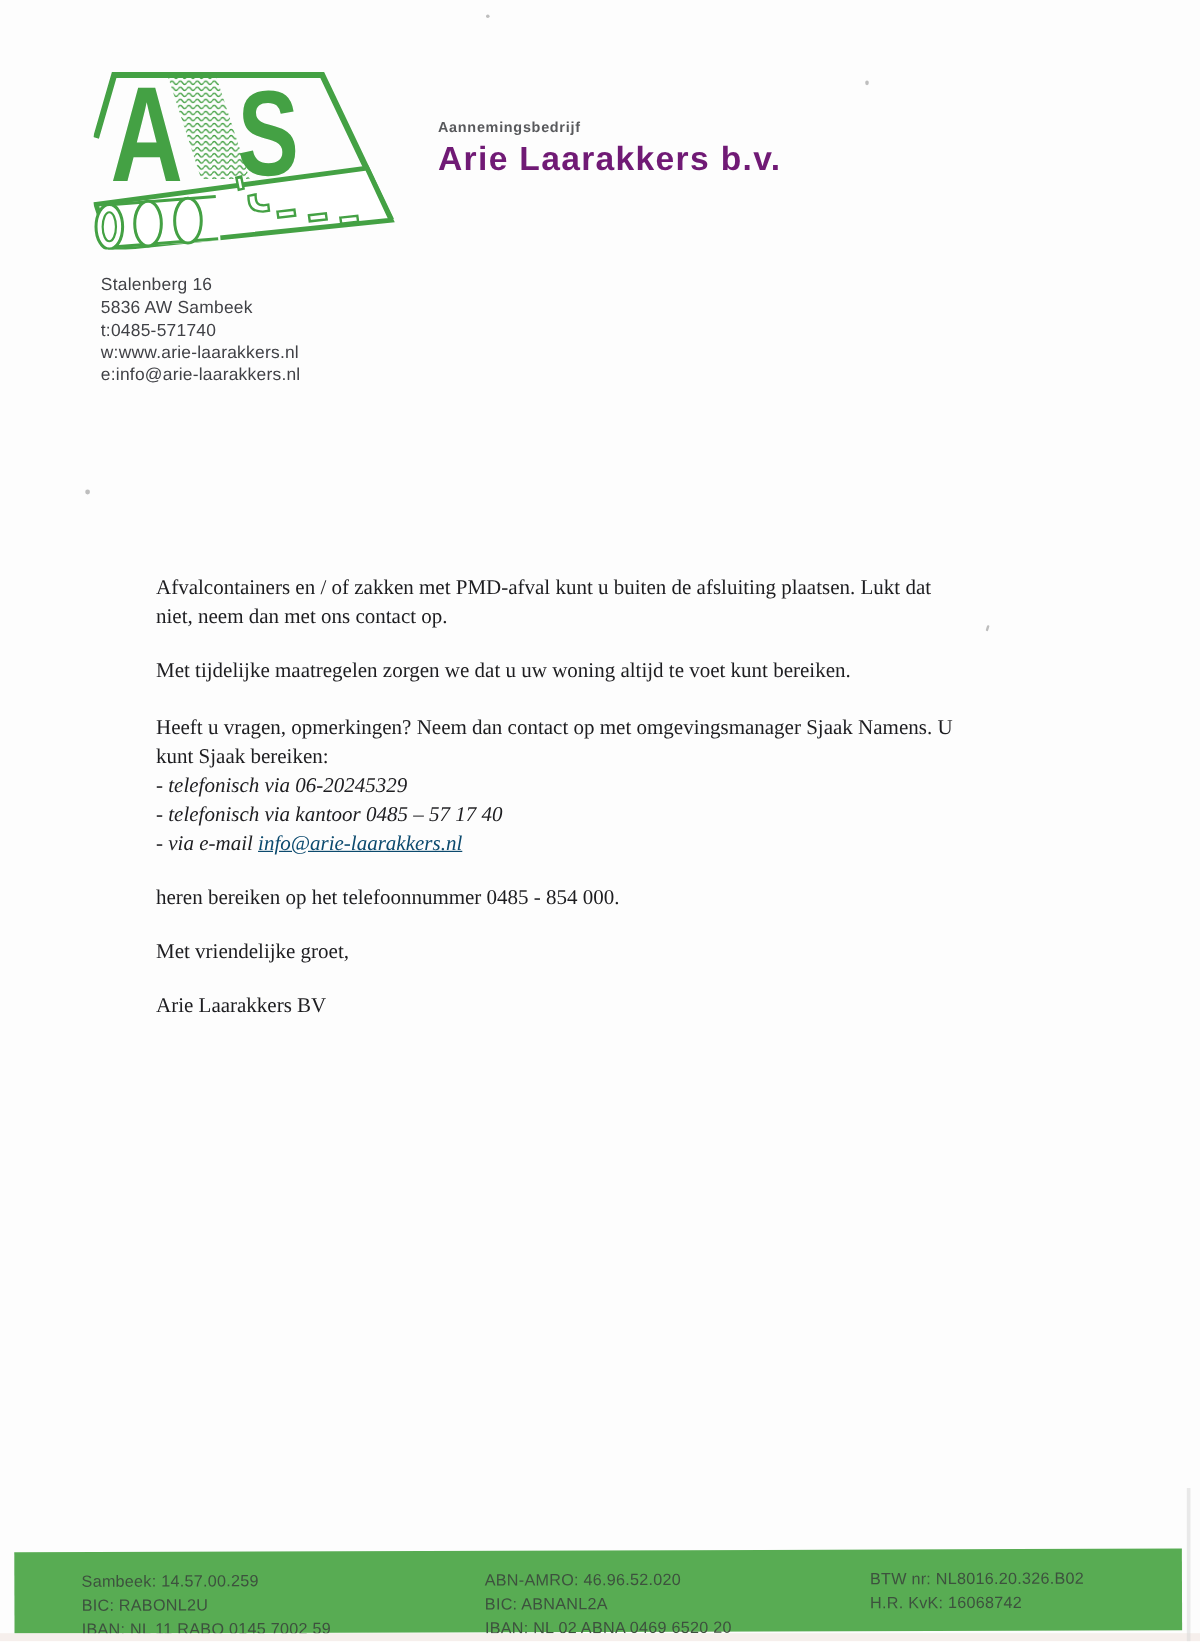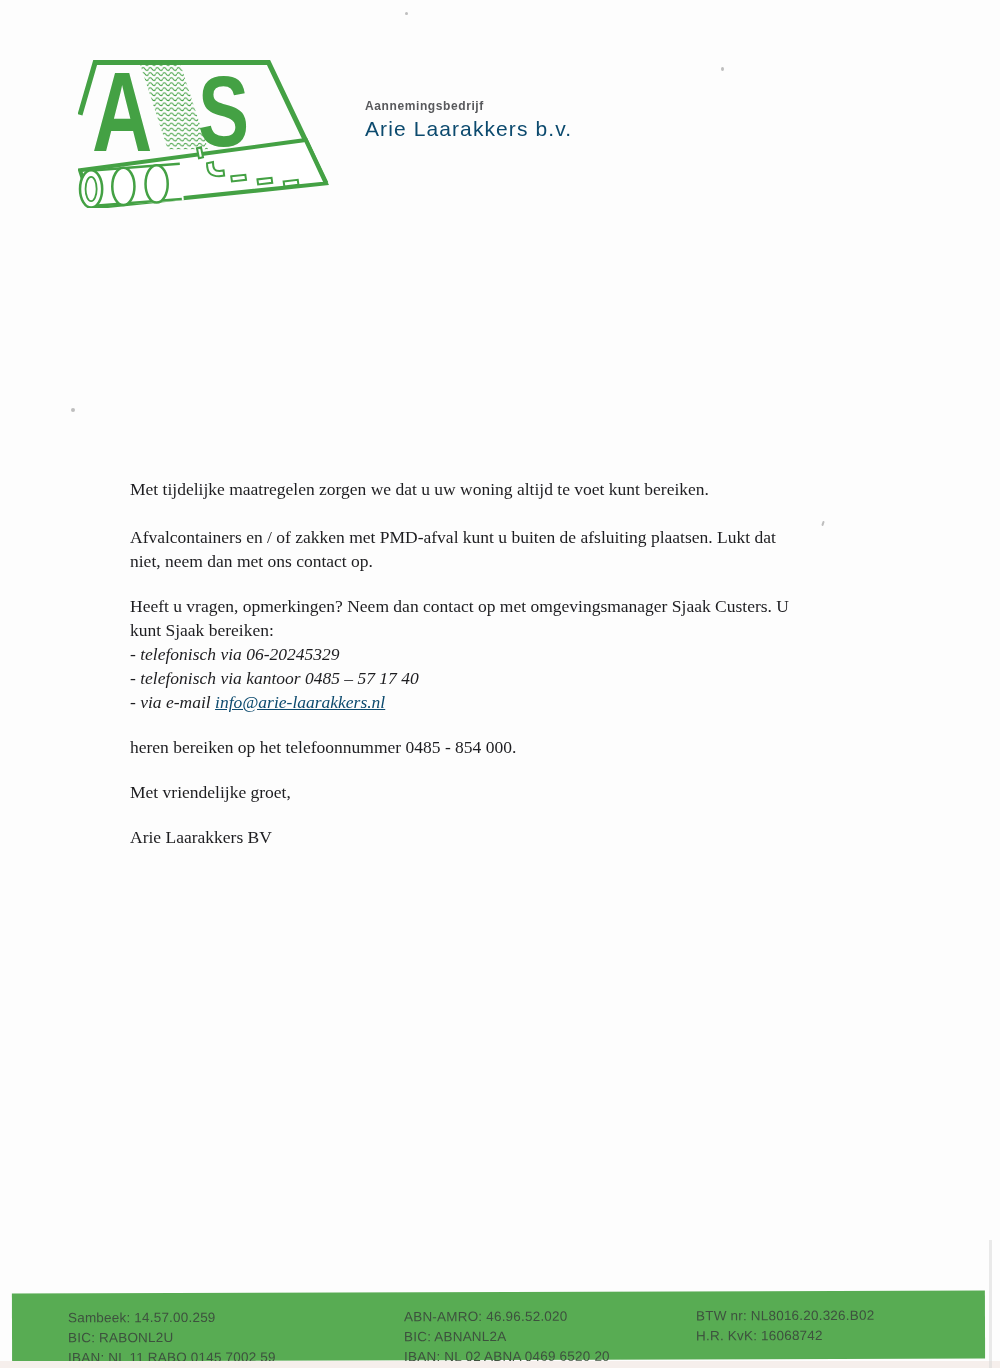--- a/index.html
+++ b/index.html
@@ -26,24 +26,24 @@
     color: #56575b;
   }
   .brand .type {
     font-size: 12px;
     font-weight: bold;
     letter-spacing: 0.6px;
     color: #58595c;
   }
   .brand .name {
     margin-top: 4px;
-    font-size: 21px;
-    font-weight: normal;
+    font-size: 28px;
+    font-weight: bold;
     letter-spacing: 1.1px;
-    color: #0c4a6e;
+    color: #701a75;
   }
 
   .address {
     position: absolute;
     left: 84px; top: 229px;
     font-size: 14.5px;
     line-height: 18.8px;
     color: #404146;
     letter-spacing: 0.2px;
   }
@@ -78,21 +78,21 @@
     display: flex;
     padding-top: 15px;
     font-size: 13.5px;
     line-height: 19.8px;
     color: #3d513e;
     letter-spacing: 0.2px;
   }
   .footer-col { position: absolute; top: 15px; white-space: nowrap; }
   .footer-col.c1 { left: 56px; }
   .footer-col.c2 { left: 392px; }
-  .footer-col.c3 { left: 684px; }
+  .footer-col.c3 { left: 713px; }
 
   .bottom-strip {
     position: absolute;
     left: 0; top: 1361px; width: 1000px; height: 7px;
     background: #f6efec;
   }
   .edge-shadow {
     position: absolute;
     left: 989px; top: 1240px; width: 3px; height: 128px;
     background: #d8d8d8; opacity: .55;
@@ -146,35 +146,42 @@
         <ellipse cx="13" cy="131.5" rx="5.5" ry="12" fill="none" stroke="#44a144" stroke-width="1.8"></ellipse>
       </g>
     </svg>
   </div>
 
   <div class="brand">
     <div class="type">Aannemingsbedrijf</div>
     <div class="name">Arie Laarakkers b.v.</div>
   </div>
 
+  <div class="address">
+    <div>Stalenberg 16</div>
+    <div>5836 AW Sambeek</div>
+    <div>t:0485-571740</div>
+    <div>w:www.arie-laarakkers.nl</div>
+    <div>e:info@arie-laarakkers.nl</div>
+  </div>
 
   <div class="letter">
-
-    <div class="para first">
-      <div>Met tijdelijke maatregelen zorgen we dat u uw woning altijd te voet kunt bereiken.</div>
-    </div>
 
     <div class="para">
       <div>Afvalcontainers en / of zakken met PMD-afval kunt u buiten de afsluiting plaatsen. Lukt dat</div>
       <div>niet, neem dan met ons contact op.</div>
     </div>
 
+    <div class="para first">
+      <div>Met tijdelijke maatregelen zorgen we dat u uw woning altijd te voet kunt bereiken.</div>
+    </div>
+
 
     <div class="para nogap">
-      <div>Heeft u vragen, opmerkingen? Neem dan contact op met omgevingsmanager Sjaak Custers. U</div>
+      <div>Heeft u vragen, opmerkingen? Neem dan contact op met omgevingsmanager Sjaak Namens. U</div>
       <div>kunt Sjaak bereiken:</div>
     </div>
 
     <div class="list">
       <div>- telefonisch via 06-20245329</div>
       <div>- telefonisch via kantoor 0485 – 57 17 40</div>
       <div><span>- via e-mail </span><span class="email-link">info@arie-laarakkers.nl</span></div>
     </div>
 
     <div class="para">

